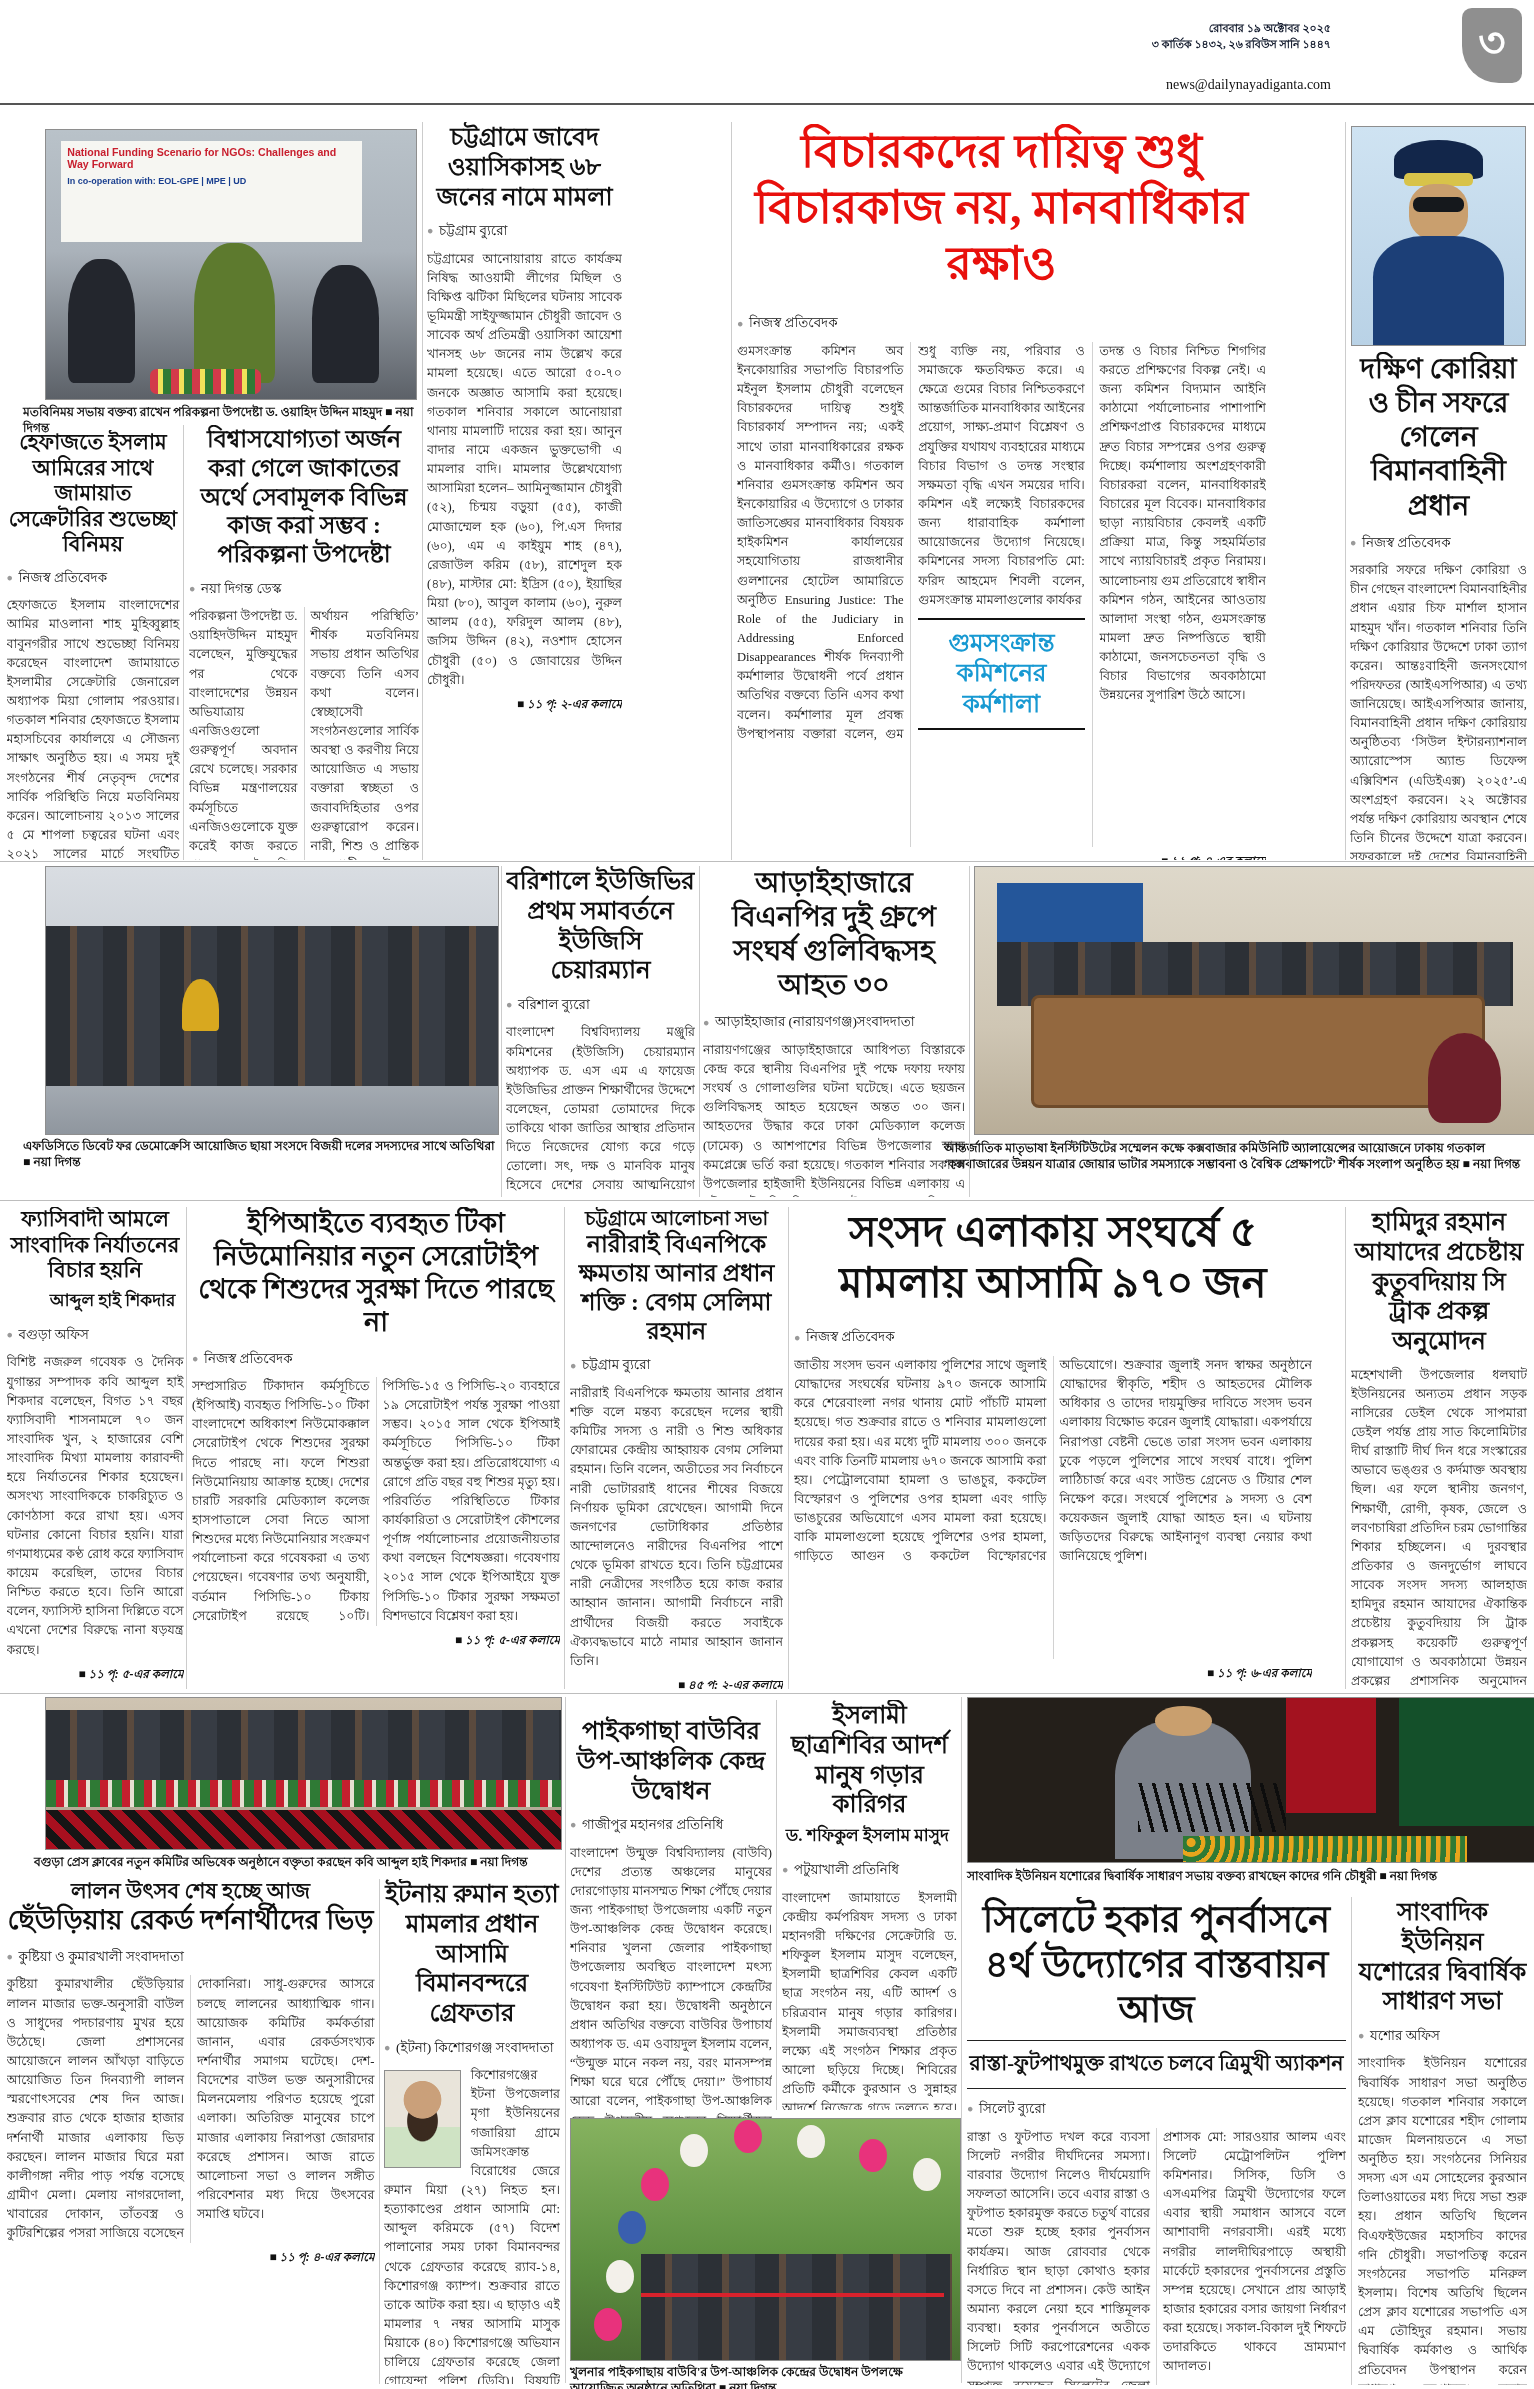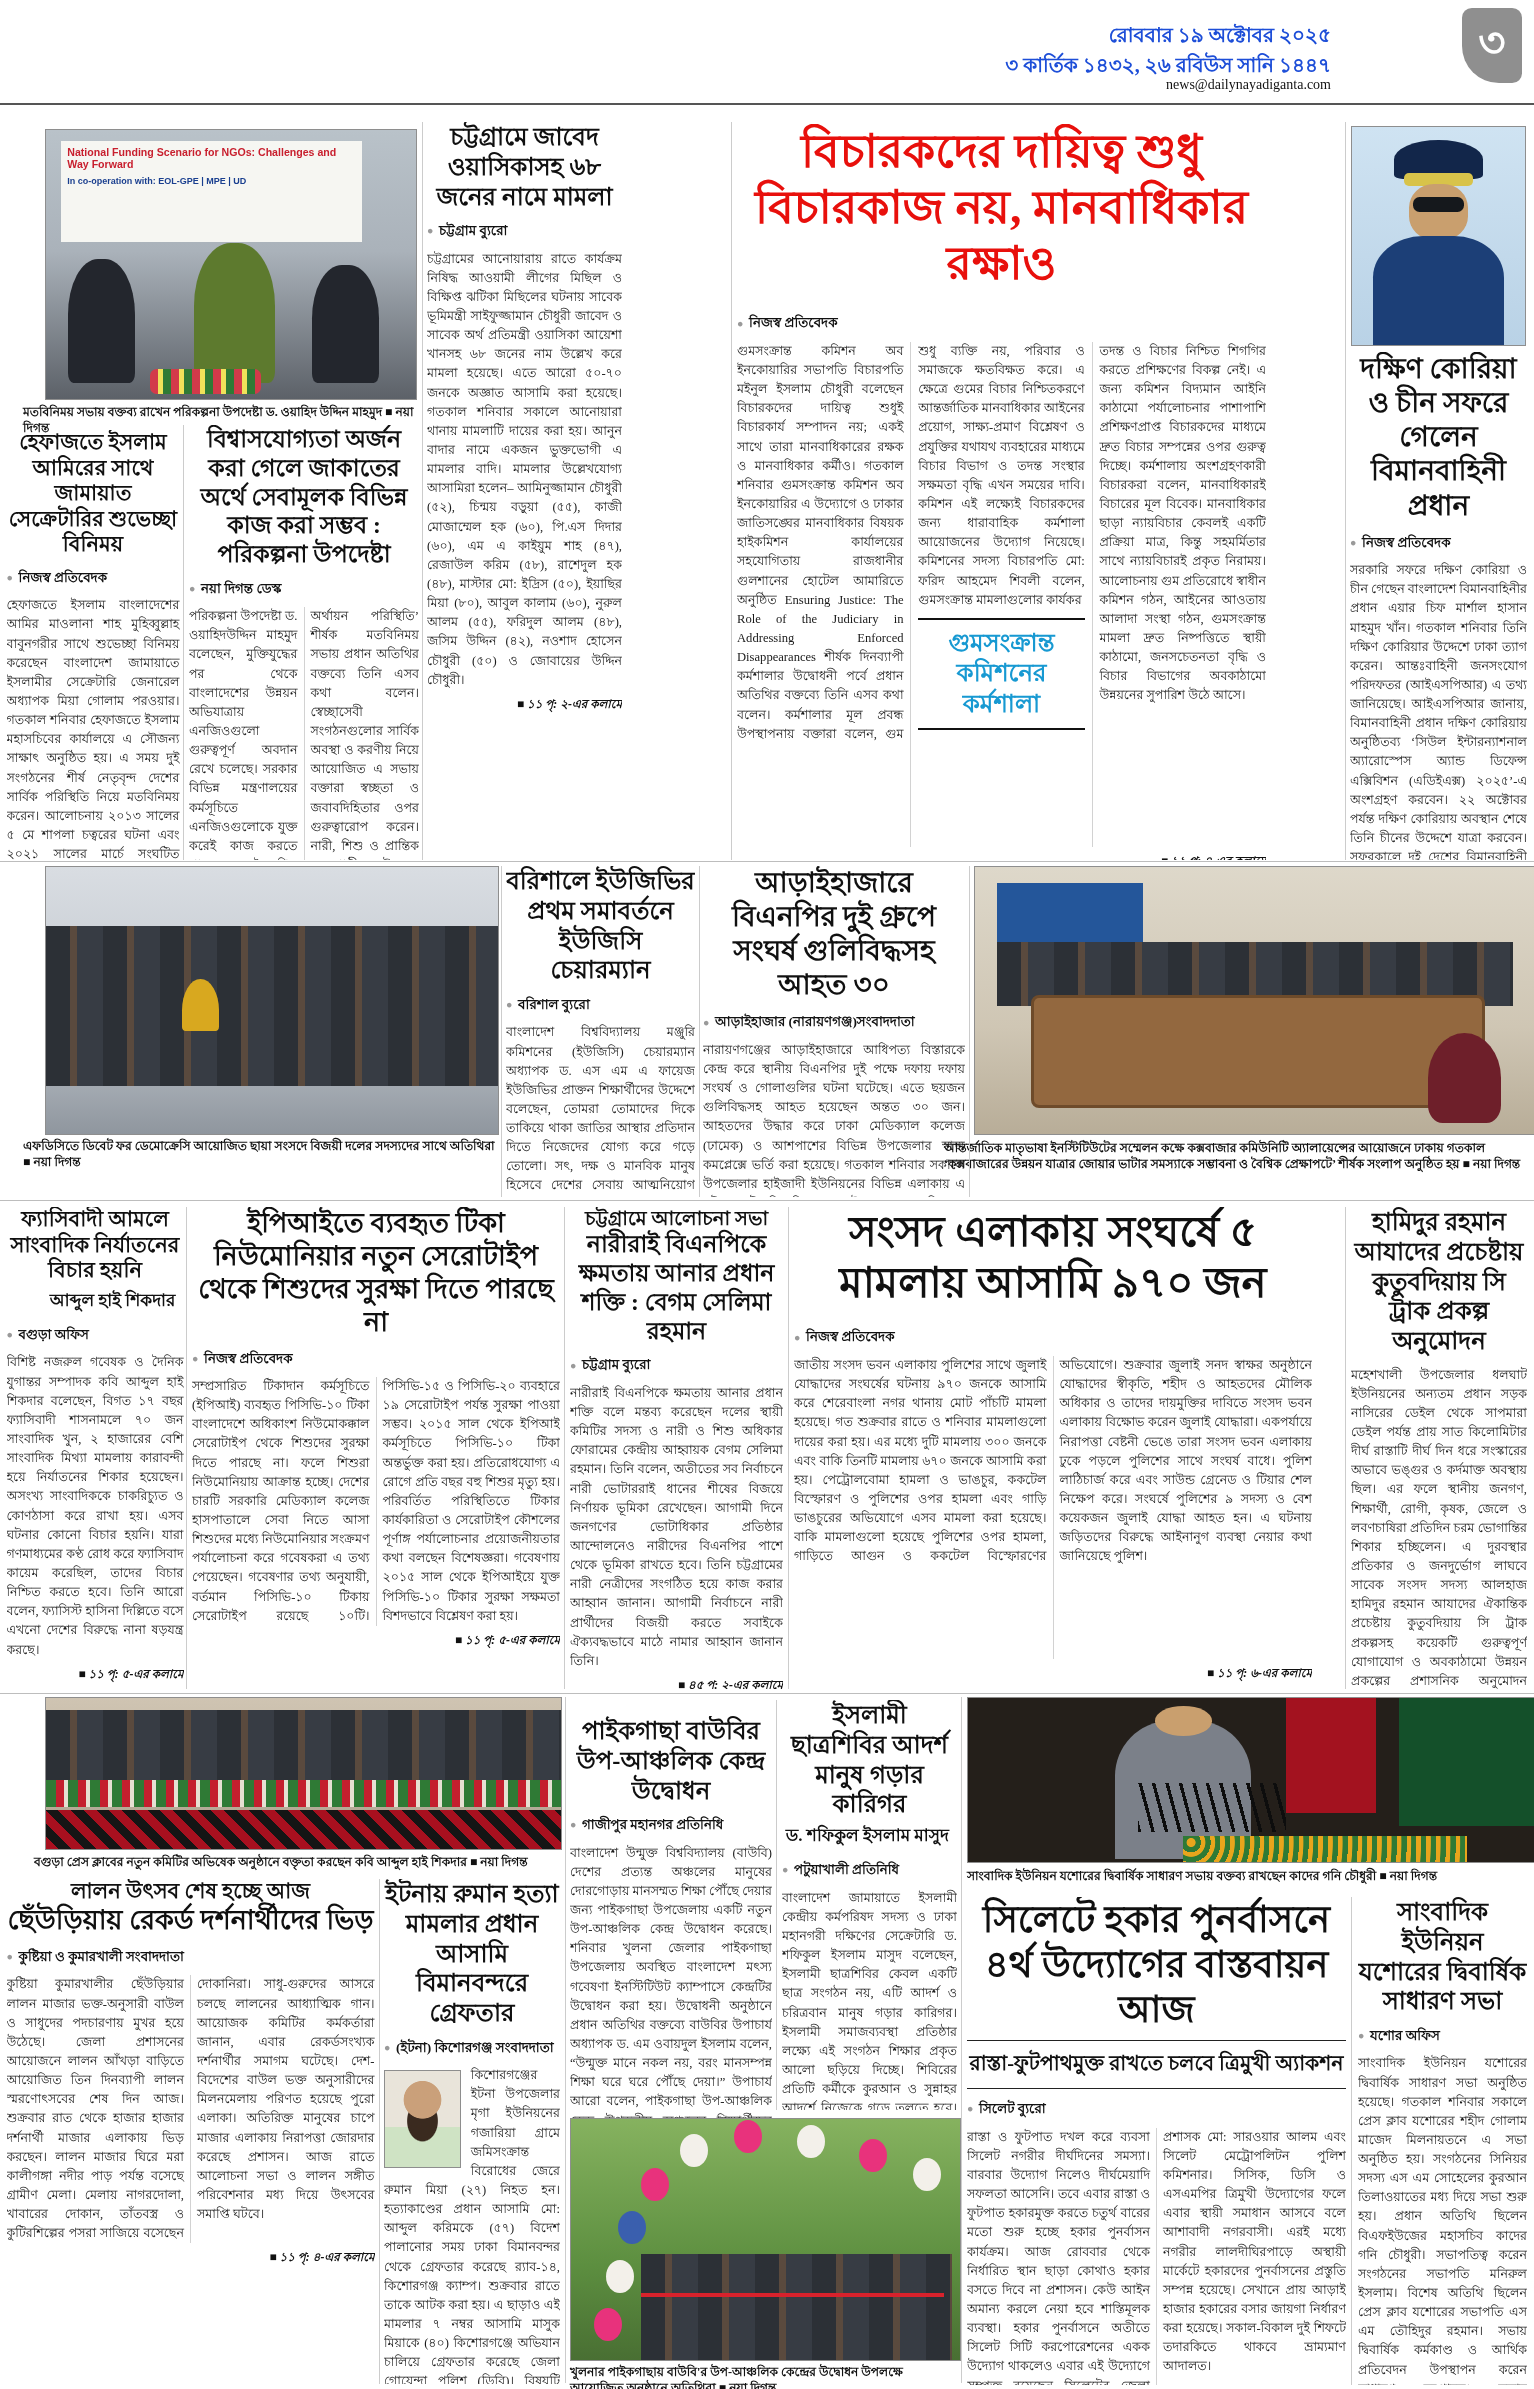--- a/index.html
+++ b/index.html
@@ -9,33 +9,33 @@
   .hr{position:absolute;height:0.8px;background:#bdbdbd;}
   .vr{position:absolute;width:0.8px;background:#cccccc;}
   
   #mast-rule{position:absolute;left:0;top:103px;width:100%;height:2.4px;background:#555;}
   .logo-text{position:relative;z-index:2;font-size:49px;font-weight:bold;letter-spacing:0.8px;}
   .sun{position:absolute;left:96px;top:-4.9px;width:57px;height:57px;border-radius:50%;z-index:1;
        background:radial-gradient(circle,#ffec00 38%,#ffb400 62%,rgba(255,140,0,.35) 74%,rgba(255,140,0,0) 76%);}
   .book{position:absolute;left:57px;top:21px;width:122px;height:13px;z-index:1;
         border-bottom:4.1px solid #1479d8;border-radius:0 0 60% 60%;
         box-shadow:0 4.9px 0 -1.6px #0aa7e6;transform:rotate(-4deg);}
-  .dateline{font-size:20px;font-weight:bold;color:#1d4ed8;text-align:right;line-height:1.5;}
+  .dateline{font-size:11px;font-weight:bold;color:#0f172a;text-align:right;line-height:1.5;}
   .email{font-size:14px;text-align:right;color:#111;}
   .pagebadge{position:absolute;right:13px;top:8.1px;width:60px;height:75px;background:#8f8f8f;
              border-radius:9.8px 9.8px 9.8px 37px;color:#fff;font-size:42px;font-weight:bold;
              display:flex;align-items:center;justify-content:center;}
   
   .art{position:absolute;overflow:hidden;}
   .hl{font-weight:bold;text-align:center;line-height:1.22;color:#101010;}
   .h26{font-size:21px;} .h29{font-size:23.6px;} .h30{font-size:24.4px;} .h33{font-size:27px;}
   .h34{font-size:28px;} .h44{font-size:37px;} .h50{font-size:42px;} .h54{font-size:46px;}
   .red{color:#e8100c;}
   .author{font-weight:bold;font-size:17px;text-align:right;margin:3.3px 8.1px 0 0;}
-  .byline{font-weight:bold;font-size:13.4px;margin:9.8px 0 6.5px 0;}
+  .byline{font-weight:normal;font-size:13.4px;margin:9.8px 0 6.5px 0;}
   .byline::before{content:"●";color:#9a9a9a;font-size:10.6px;margin-right:5.7px;vertical-align:0.8px;}
   .body{font-size:12.6px;line-height:1.52;text-align:justify;color:#1a1a1a;}
   .cols2{column-count:2;column-gap:13px;column-rule:0.8px solid #d2d2d2;}
   .cols3{column-count:3;column-gap:14.7px;column-rule:0.8px solid #d2d2d2;}
   .cont{font-weight:bold;font-style:italic;font-size:11.8px;text-align:right;margin-top:4.9px;}
   .kicker{font-weight:bold;font-size:19.5px;text-align:center;line-height:1.2;}
   .deck{font-weight:bold;font-size:20.4px;text-align:center;padding:6.5px 0;
         border-top:1.6px solid #222;border-bottom:1.6px solid #222;margin:8.1px 0 3.3px 0;}
   .subbox{break-inside:avoid;border-top:2.4px solid #111;border-bottom:2.4px solid #111;
           margin:8.1px 0;padding:8.1px 1.6px;}

